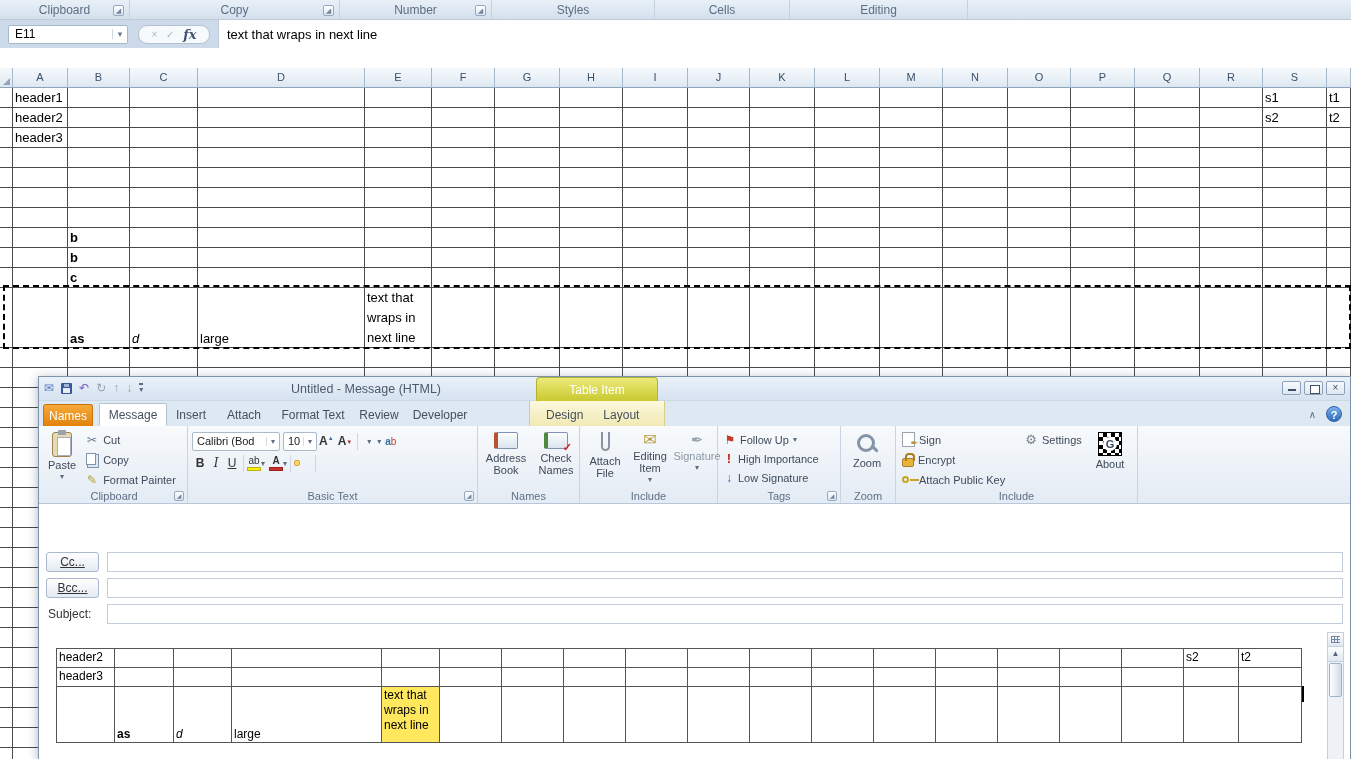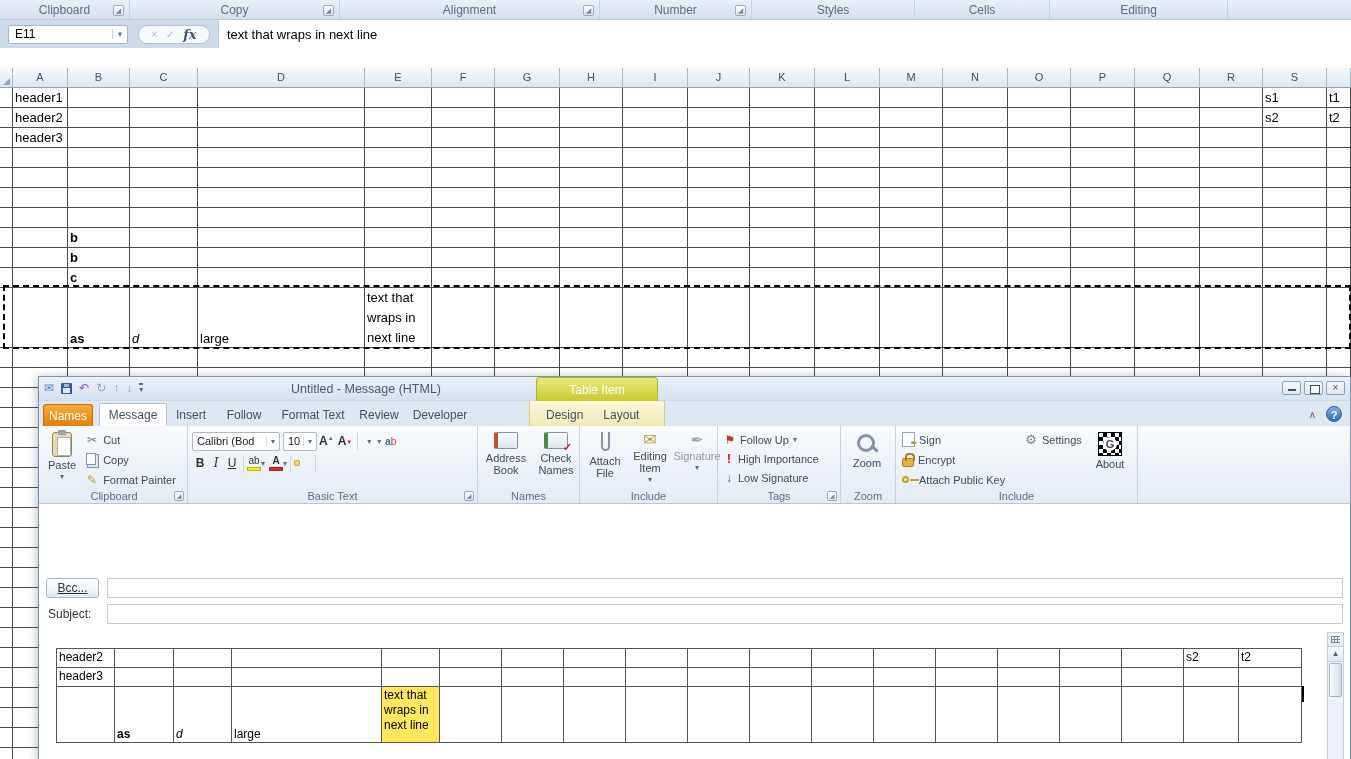--- a/index.html
+++ b/index.html
@@ -141,24 +141,20 @@
 <div id="excel">
   <div class="xstrip">
     <div class="xgroup" style="width:130px">
         <span>Clipboard</span>
         <span class="launch">◢</span>
       </div>
     <div class="xgroup" style="width:210px">
         <span>Copy</span>
         <span class="launch">◢</span>
       </div>
-    <div class="xgroup" style="width:260px">
-        <span>Alignment</span>
-        <span class="launch">◢</span>
-      </div>
     <div class="xgroup" style="width:152px">
         <span>Number</span>
         <span class="launch">◢</span>
       </div>
     <div class="xgroup" style="width:163px">
         <span>Styles</span>
       </div>
     <div class="xgroup" style="width:135px">
         <span>Cells</span>
       </div>
@@ -967,21 +963,21 @@
       <span class="wb wb-min"></span>
       <span class="wb wb-rest"></span>
       <span class="wb">×</span>
     </div>
   </div>
 
   <div class="otabs">
     <div class="otab filetab" style="width:50px">Names</div>
     <div class="otab sel" style="width:68px">Message</div>
     <div class="otab" style="width:48px">Insert</div>
-    <div class="otab" style="width:58px">Follow</div>
+    <div class="otab" style="width:58px">Attach</div>
     <div class="otab" style="width:80px">Format Text</div>
     <div class="otab" style="width:52px">Review</div>
     <div class="otab" style="width:70px">Developer</div>
     <div class="ctxpanel">
       <div class="otab">Design</div>
       <div class="otab">Layout</div>
     </div>
     <div class="ribextras">
       <span class="caretmin">∧</span>
       <span class="helpbtn">?</span>
@@ -1158,20 +1154,24 @@
             </span>
           <span>About</span>
         </div>
       </div>
       <div class="glabel">Include</div>
     </div>
     <div class="ogroup" style="flex:1;border-right:none"></div>
   </div>
 
   <div class="cmp">
+    <div class="cmprow" style="top:47px">
+      <div class="fieldbtn">Cc...</div>
+      <div class="fieldin"></div>
+    </div>
     <div class="cmprow" style="top:73px">
       <div class="fieldbtn">Bcc...</div>
       <div class="fieldin"></div>
     </div>
     <div class="cmprow" style="top:99px">
       <div class="subjlab">Subject:</div>
       <div class="fieldin"></div>
     </div>
   </div>
 

